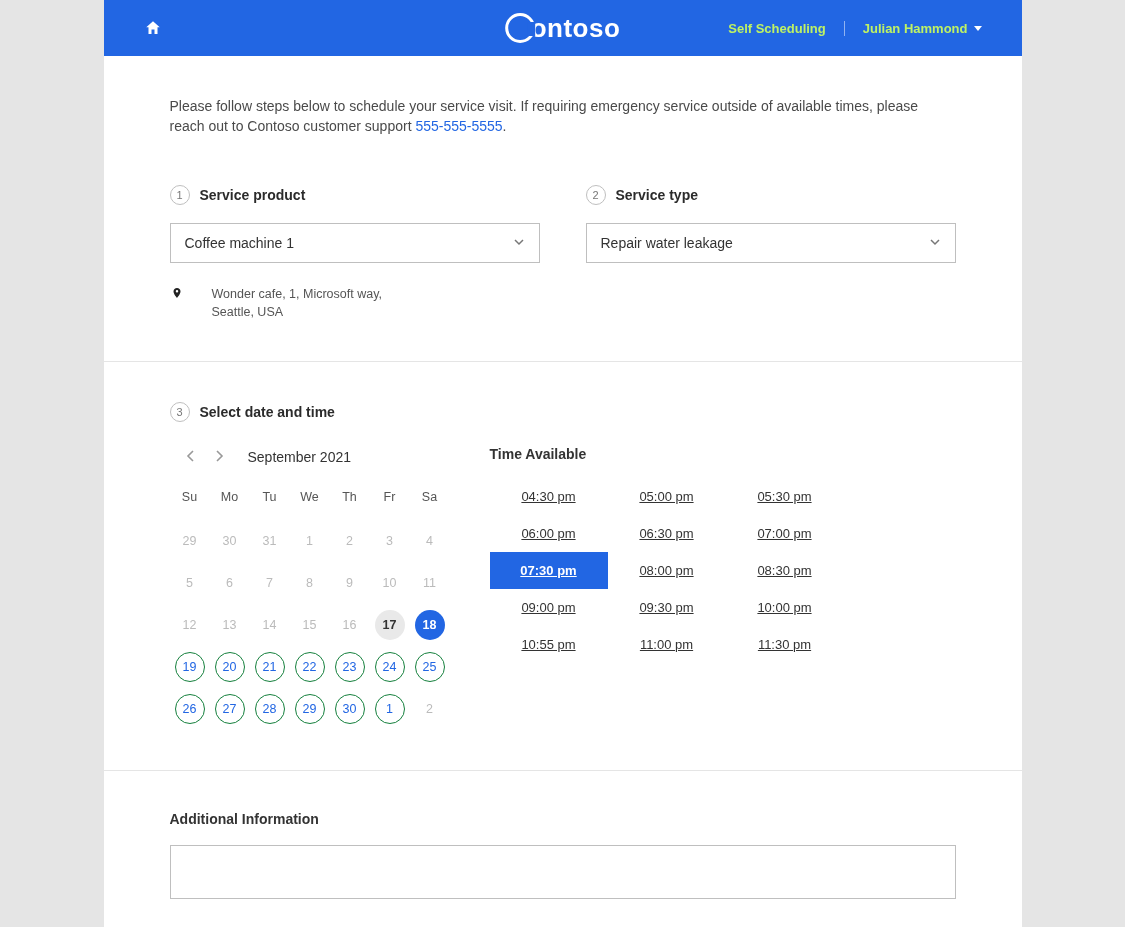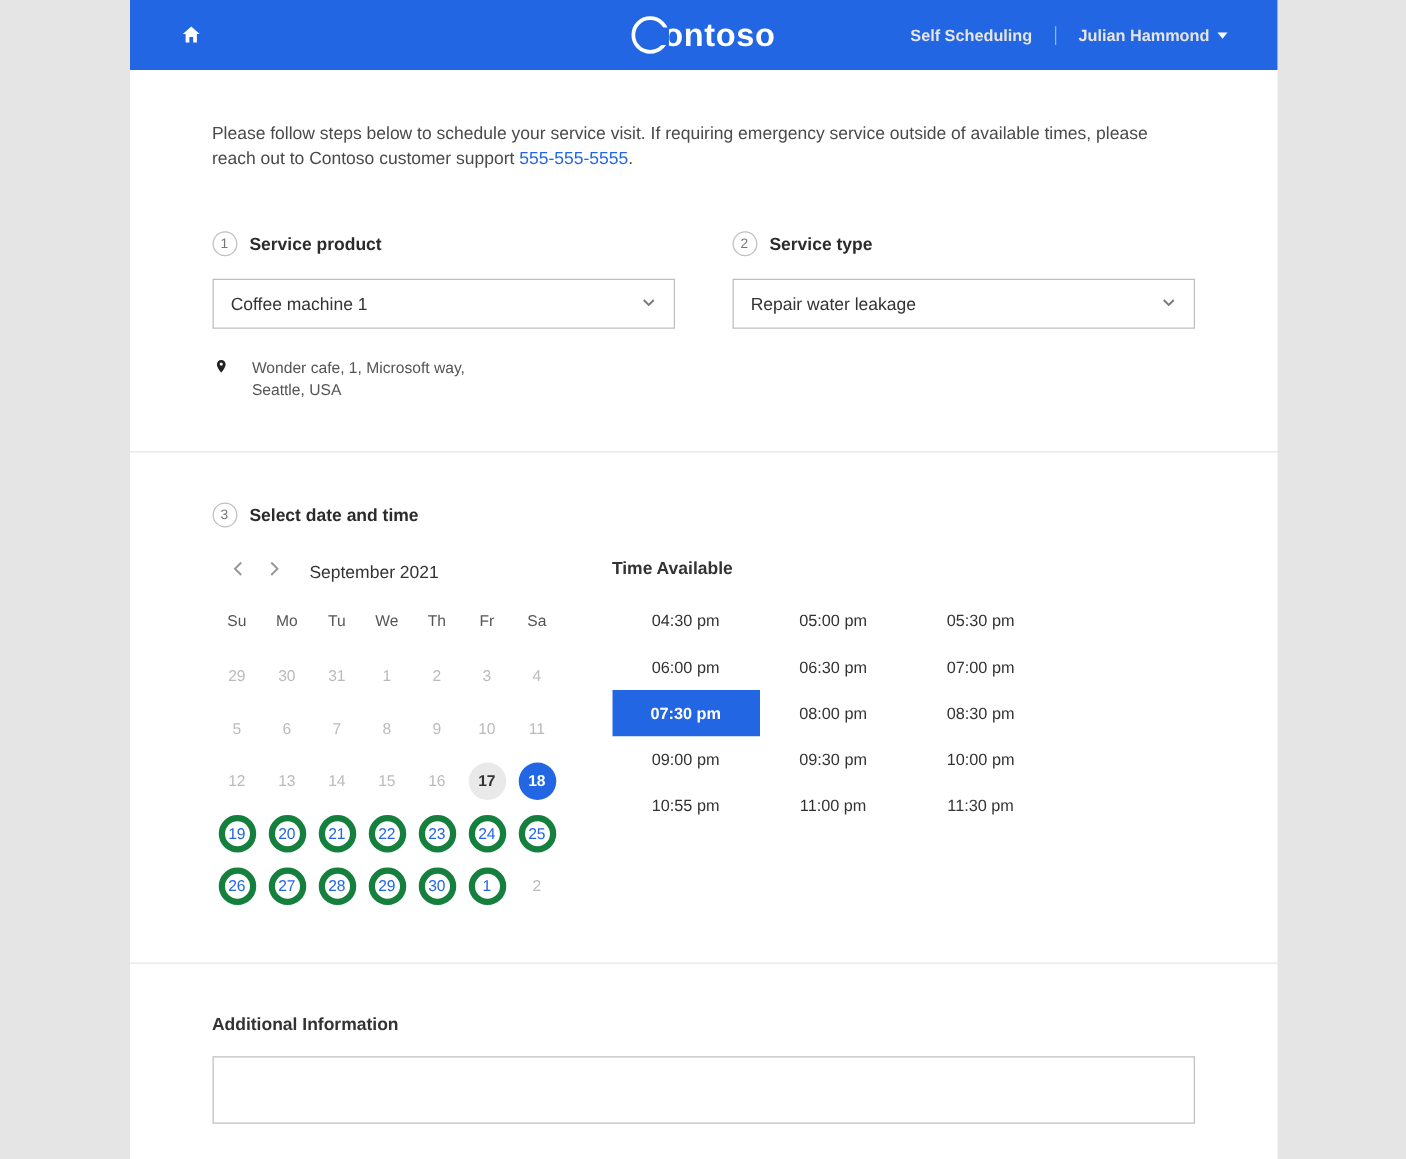--- a/index.html
+++ b/index.html
@@ -51,21 +51,21 @@
       right:-3px;
       top:6px;
       width:8px;
       height:14px;
       background:#2266e3;
     }
     .header-right {
       margin-left: auto;
       display: flex;
       align-items: center;
-      color: #e5e5e5;
+      color: #bef264;
       font-weight: 600;
       font-size: 13px;
     }
     .self-sched { padding-right: 18px; border-right: 1px solid rgba(255,255,255,0.5); }
     .user-menu { padding-left: 18px; display:flex; align-items:center; gap:6px;}
     .caret-down { width:0;height:0;border-left:4px solid transparent;border-right:4px solid transparent;border-top:5px solid #fff; }
     .content {
       padding: 40px 66px 60px;
     }
     .intro {
@@ -91,37 +91,37 @@
       align-items: center;
       justify-content: space-between;
       padding: 0 14px;
       color: #333;
       font-size: 14px;
       cursor: pointer;
       background:#fff;
     }
     .chev { width:12px; }
     .chev svg{stroke:#777;}
-    .meta { display: flex; gap: 18px; margin-top: 22px; color: #555; font-size: 12.5px; line-height:1.45;}
+    .meta { display: flex; gap: 28px; margin-top: 22px; color: #555; font-size: 12.5px; line-height:1.45;}
     .meta .mi { flex-shrink:0; width:14px; display:flex; justify-content:center; padding-top:1px;}
     .divider { height: 1px; background: #e5e5e5; margin: 40px -66px; }
     .cal-head { display: flex; align-items: center; gap: 14px; padding-left: 14px; margin-bottom: 12px; }
     .cal-nav { color: #888; font-size: 16px; padding:4px 2px; cursor:pointer;}
     .cal-title { font-size: 14px; color: #333; margin-left: 8px; }
     .cal-grid { display: grid; grid-template-columns: repeat(7, 40px); gap: 0; }
     .cal-grid .wd { text-align:center; font-size:12.5px; color:#555; padding: 8px 0 16px; }
     .cal-cell { height: 42px; display:flex; align-items:center; justify-content:center; font-size:12.5px; }
     .cal-cell.muted { color: #bbb; }
     .cal-cell.today { background:#e9e9e9; border-radius:50%; width:30px;height:30px;margin:auto;color:#333;font-weight:600;}
     .cal-cell.sel { background:#2266e3; color:#fff; border-radius:50%; width:30px;height:30px;margin:auto;font-weight:600;}
-    .cal-cell.avail { color:#2266e3; border:5px solid #15803d; border-radius:50%; width:30px;height:30px;margin:auto; cursor:pointer;}
+    .cal-cell.avail { color:#2266e3; border:1px solid #15803d; border-radius:50%; width:30px;height:30px;margin:auto; cursor:pointer;}
     .time-col { flex: 1; }
     .time-title { font-weight:700; font-size:14px; margin-bottom: 16px; margin-top: 2px;}
     .time-grid { display:grid; grid-template-columns: repeat(3, 118px); gap:0; }
-    .time-slot { height:37px; display:flex; align-items:center; justify-content:center; font-size:13px; color:#333; cursor:pointer;}
+    .time-slot { height:37px; display:flex; align-items:center; justify-content:center; font-size:13px; color:#333; cursor:pointer;text-decoration:underline;}
     .time-slot.sel { background:#2266e3; color:#fff; font-weight:600;}
     .addl-title { font-weight:700; font-size:14px; margin-bottom:18px; }
     .textarea { width:100%; height:54px; border:1px solid #bfbfbf; resize:none; padding:8px; font-family:inherit; font-size:14px;}
     .section2 { display:flex; gap: 40px; }
   </style>
 </head>
 <body>
 
 <div class="page">
 

